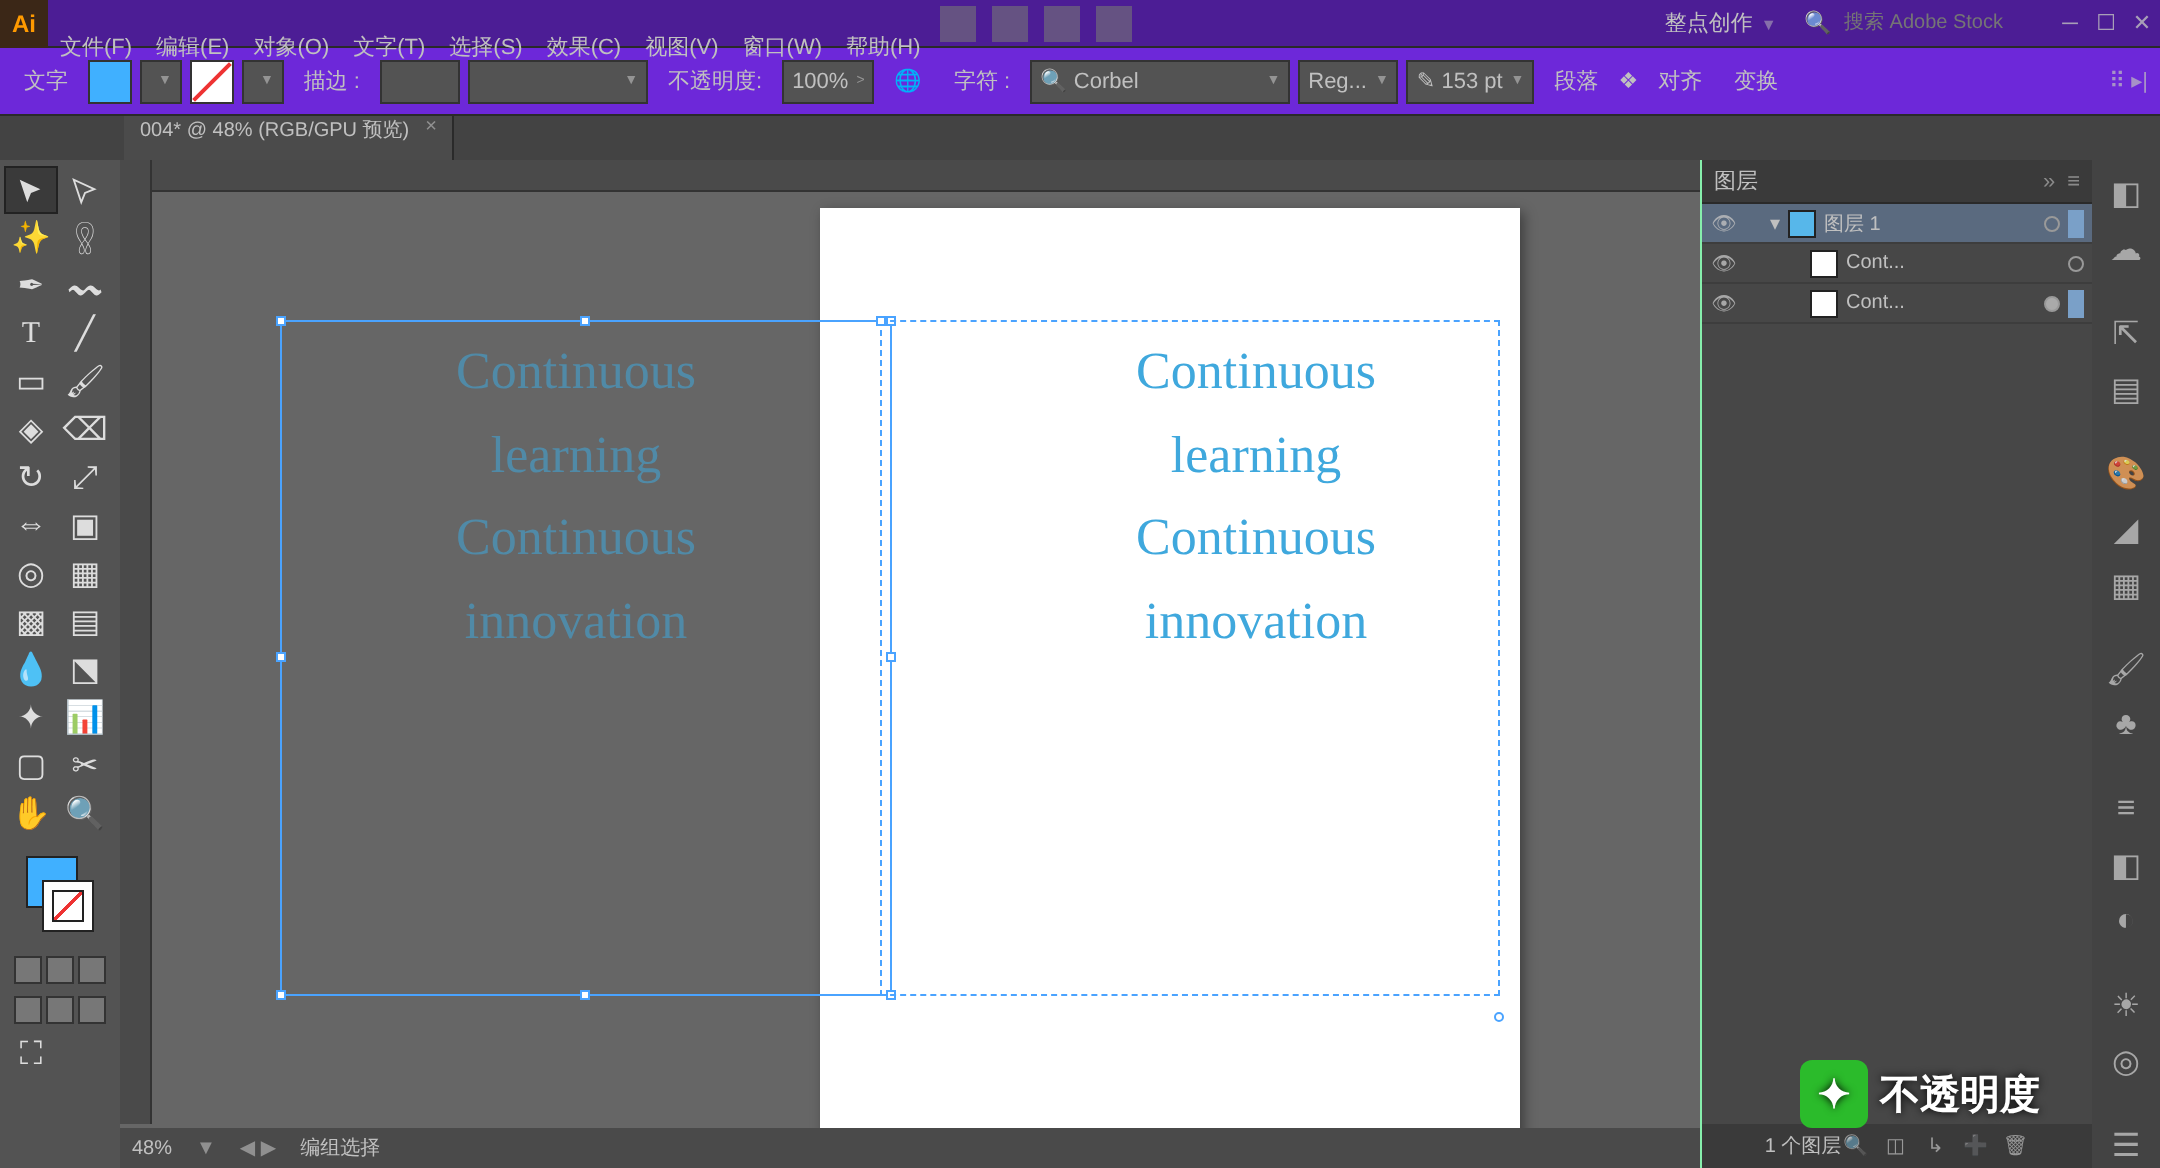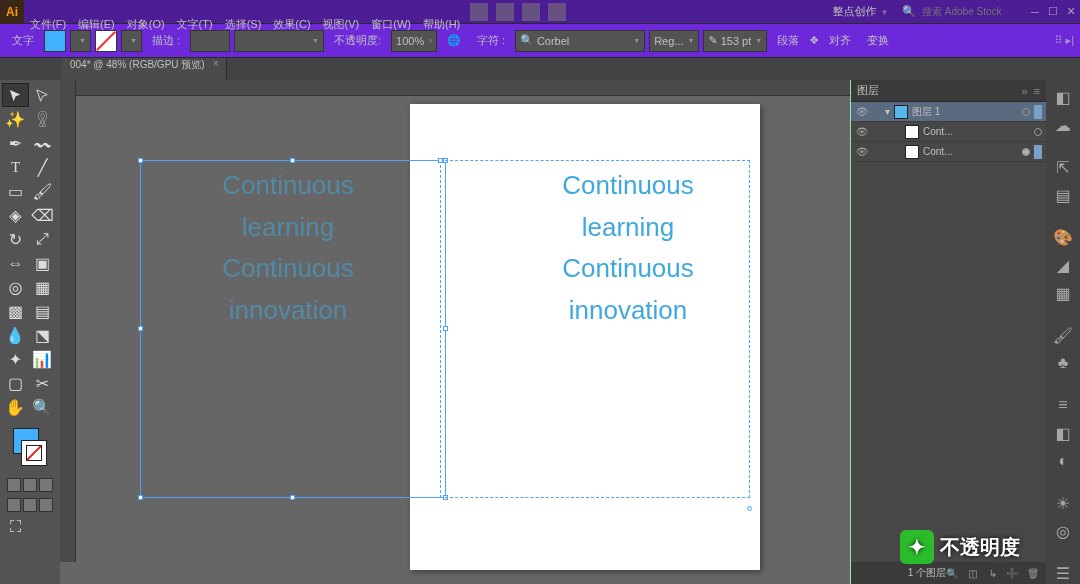--- a/index.html
+++ b/index.html
@@ -34,21 +34,21 @@
 .fs-swatch{position:relative;width:38px;height:38px;margin:8px 10px}
 .fs-swatch .f{position:absolute;width:26px;height:26px;background:#40b0ff;border:1px solid #222;top:0;left:0}
 .fs-swatch .s{position:absolute;width:26px;height:26px;background:#fff;border:1px solid #222;bottom:0;right:0}
 .fs-swatch .s::after{content:"";position:absolute;inset:4px;border:1px solid #222;background:linear-gradient(135deg,transparent 45%,#e33 45%,#e33 55%,transparent 55%)}
 .mini-row{display:flex;gap:2px;margin:2px 4px}
 .mini-row .m{width:14px;height:14px;background:#777;border:1px solid #333}
 .canvas{flex:1;background:#666;position:relative;overflow:hidden}
 .rulers-h{position:absolute;top:0;left:16px;right:0;height:16px;background:#4a4a4a;border-bottom:1px solid #333}
 .rulers-v{position:absolute;top:0;left:0;bottom:22px;width:16px;background:#4a4a4a;border-right:1px solid #333}
 .artboard{position:absolute;top:24px;left:350px;width:350px;height:466px;background:#fff;box-shadow:2px 2px 6px rgba(0,0,0,.4)}
-.art-txt{position:absolute;color:#3fa8dd;font-family:Liberation Sans, sans-serif;font-size:26px;text-align:center;width:260px;line-height:1.6}
+.art-txt{position:absolute;color:#3fa8dd;font-family:Liberation Serif, serif;font-size:26px;text-align:center;width:260px;line-height:1.6}
 .tx1{top:85px;left:98px;opacity:.55}
 .tx2{top:85px;left:438px}
 .selbox{position:absolute;top:80px;left:80px;width:306px;height:338px;border:1px solid #4aa3ff}
 .selbox .h{position:absolute;width:5px;height:5px;background:#fff;border:1px solid #4aa3ff}
 .selbox .h.tl{top:-3px;left:-3px}.selbox .h.tr{top:-3px;right:-3px}
 .selbox .h.bl{bottom:-3px;left:-3px}.selbox .h.br{bottom:-3px;right:-3px}
 .selbox .h.tc{top:-3px;left:50%;margin-left:-3px}.selbox .h.bc{bottom:-3px;left:50%;margin-left:-3px}
 .selbox .h.lc{top:50%;left:-3px;margin-top:-3px}.selbox .h.rc{top:50%;right:-3px;margin-top:-3px}
 .selbox .h.ro{bottom:-14px;right:-3px;border-radius:50%}
 .sel2{left:380px;width:310px;height:338px;border:1px dashed #4aa3ff}
@@ -60,21 +60,21 @@
 .layers{background:#474747;flex:0 0 auto}
 .layer-row{display:flex;align-items:center;height:20px;font-size:10px;padding:0 4px;gap:4px;border-bottom:1px solid #3d3d3d}
 .layer-row.sel{background:#5a6a7f}
 .eye{width:14px;text-align:center;opacity:.8}
 .lind{width:8px}
 .lthumb{width:14px;height:14px;background:#fff;border:1px solid #222}
 .lthumb.blue{background:#57b7ea}
 .ltxt{flex:1;white-space:nowrap;overflow:hidden;text-overflow:ellipsis}
 .ldot{width:8px;height:8px;border:1px solid #999;border-radius:50%}
 .ldot.fill{background:#aaa}
-.layer-foot{display:flex;align-items:center;height:22px;font-size:10px;padding:0 6px;background:#3a3a3a;justify-content:flex-end}
+.layer-foot{display:flex;align-items:center;height:22px;font-size:10px;padding:0 6px;background:#3a3a3a;justify-content:center}
 .layer-foot .icons{display:flex;gap:6px;opacity:.7}
 .layer-foot .icons span{width:14px;text-align:center}
 .rstrip{width:34px;background:#434343;display:flex;flex-direction:column;align-items:center;padding-top:6px;gap:6px}
 .rstrip .ic{width:22px;height:22px;display:flex;align-items:center;justify-content:center;opacity:.8}
 .rstrip .gap{height:8px}
 .watermark{position:absolute;right:60px;bottom:20px;display:flex;align-items:center;gap:6px;font-size:20px;color:#fff;font-weight:bold;text-shadow:0 0 4px #000}
 .watermark .logo{width:34px;height:34px;background:#2bbb2b;border-radius:6px;display:flex;align-items:center;justify-content:center;font-size:20px;color:#fff}
 </style>
 </head>
 <body>
@@ -222,20 +222,26 @@
         <div class="h br"></div>
       <div class="h tc"></div>
         <div class="h bc"></div>
       <div class="h lc"></div>
         <div class="h rc"></div>
     </div>
     <div class="selbox sel2">
       <div class="h tl"></div>
         <div class="h ro"></div>
     </div>
+    <div class="statusbar">
+      <span>48%</span>
+        <span style="opacity:.6">▼</span>
+      <span style="opacity:.6">◀ ▶</span>
+      <span>编组选择</span>
+    </div>
   </div>
 
   <div class="rpanel">
     <div class="rpanel-body">
       <div class="pnl-head">
         <span>图层</span>
         <span class="r">
             <span>»</span>
             <span>≡</span>
           </span>

